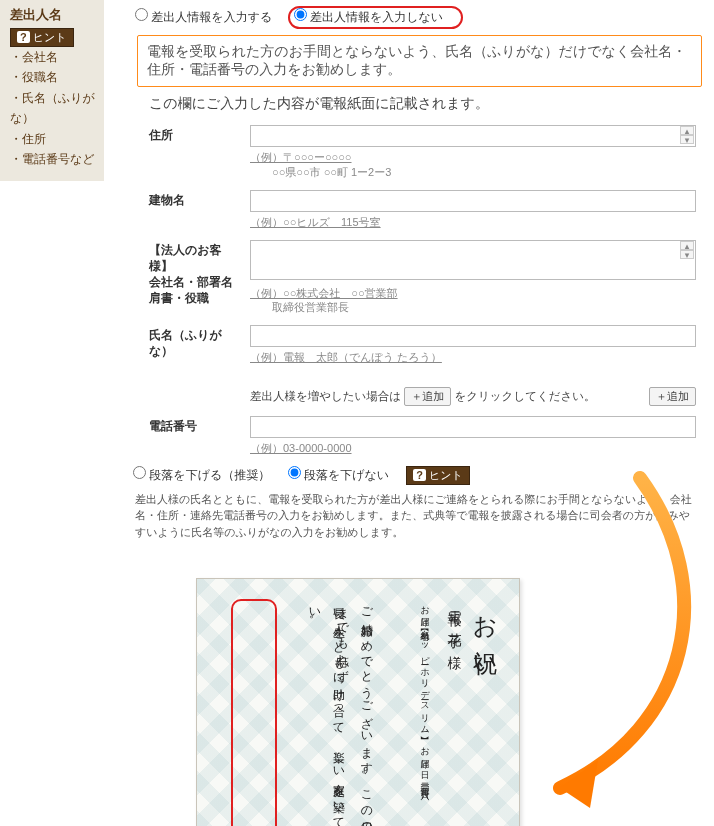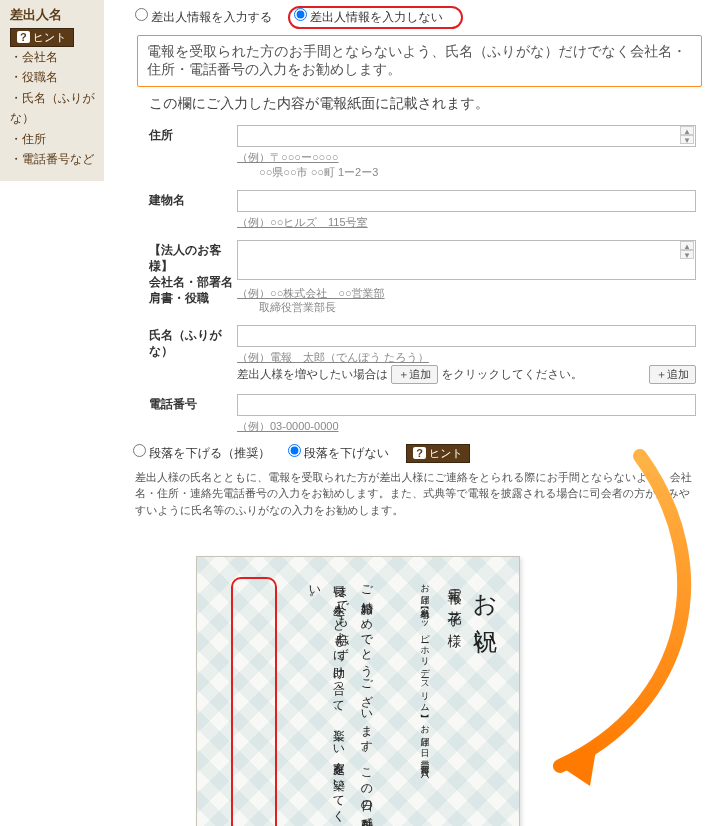--- a/index.html
+++ b/index.html
@@ -19,34 +19,34 @@
   .main { margin-left: 135px; padding: 6px 8px 0 0; }
 
   .radio-row { font-size: 12px; margin-bottom: 6px; }
   .radio-row label { margin-right: 12px; }
   .red-oval { display: inline-block; border: 2px solid #e02020; border-radius: 14px; padding: 0 6px 1px 4px; }
 
   .orange-note { border: 1px solid #ff8b1a; background: #fff; color: #555; font-size: 14px; padding: 7px 9px; margin: 6px 4px 8px 2px; border-radius: 2px; }
 
   .lead { font-size: 14px; color: #444; margin: 0 0 12px 14px; }
 
-  .form-tbl .row { display: flex; align-items: flex-start; margin-bottom: 10px; }
+  .form-tbl .row { display: flex; align-items: flex-start; margin-bottom: 10px; gap: 13px; }
   .form-tbl .lbl { width: 102px; font-size: 12px; font-weight: bold; color: #333; padding-left: 14px; padding-top: 2px; line-height: 1.35; }
   .form-tbl .fld { flex: 1; padding-right: 10px; }
   .form-tbl input[type=text], .form-tbl textarea {
     width: 100%; height: 22px; border: 1px solid #bbb; background: #fff; font-size: 12px; padding: 1px 4px;
   }
   .form-tbl textarea { height: 40px; resize: none; }
   .spin-wrap { position: relative; }
   .spin { position: absolute; right: 2px; top: 1px; width: 14px; }
   .spin .t, .spin .b { display:block; height: 9px; font-size:9px; line-height:9px; text-align:center; color:#888; border:1px solid #ccc; background:#f5f5f5; }
   .eg { color: #888; font-size: 11px; margin-top: 3px; line-height: 1.35; text-decoration: underline; }
   .eg .indent { display: inline-block; padding-left: 22px; }
 
-  .add-row { font-size: 11.5px; color: #444; margin-top: 0; display:flex; align-items:center; justify-content:space-between; }
+  .add-row { font-size: 11.5px; color: #444; margin-top: 22px; display:flex; align-items:center; justify-content:space-between; }
   .mini-btn { display: inline-block; border: 1px solid #aaa; background: #f4f4f4; padding: 1px 6px; font-size: 11px; border-radius: 2px; }
 
   .dandan { font-size: 12px; margin: 8px 0 6px -2px; }
   .dandan label { margin-right: 14px; }
 
   .foot-note { font-size: 11px; color: #555; line-height: 1.5; margin: 2px 8px 0 0; }
 
   
   .preview-area { position: relative; width: 714px; height: 420px; margin-top: 8px; }
   .card {

